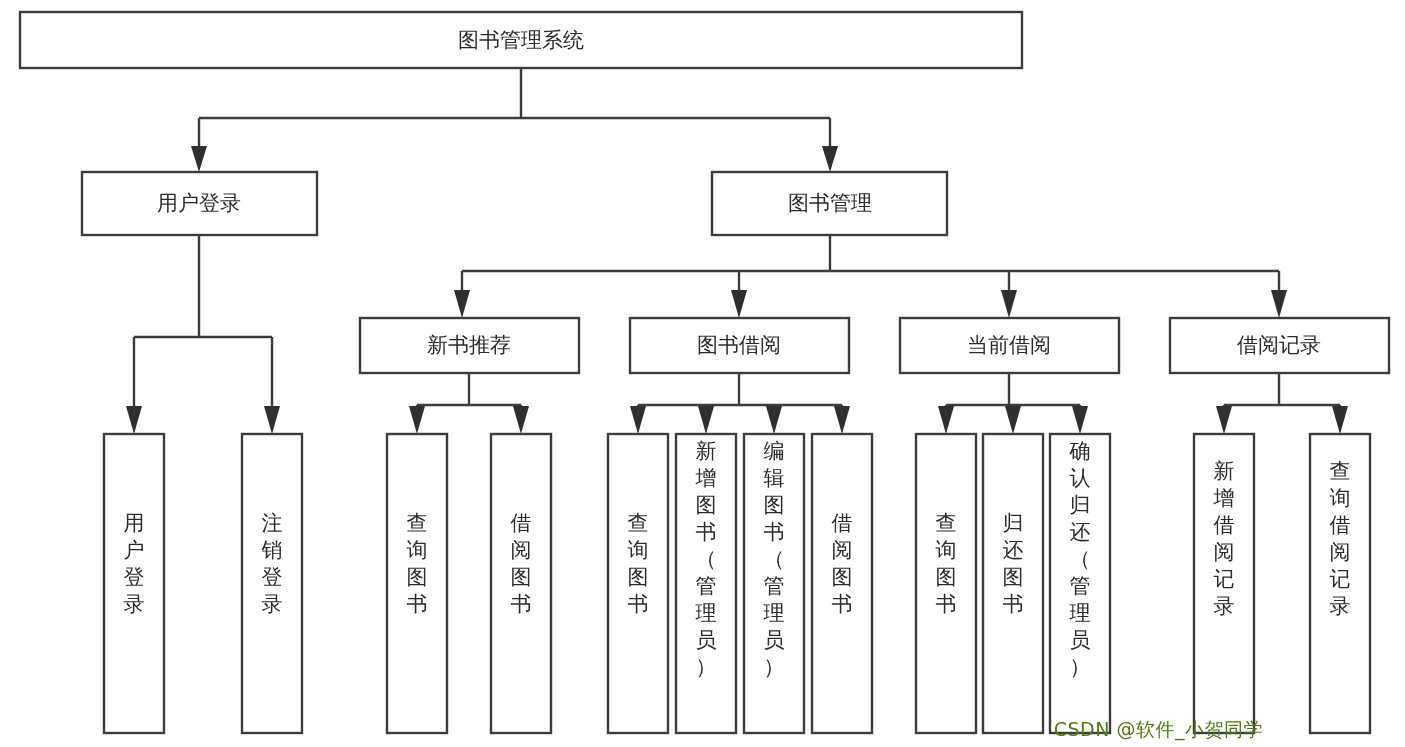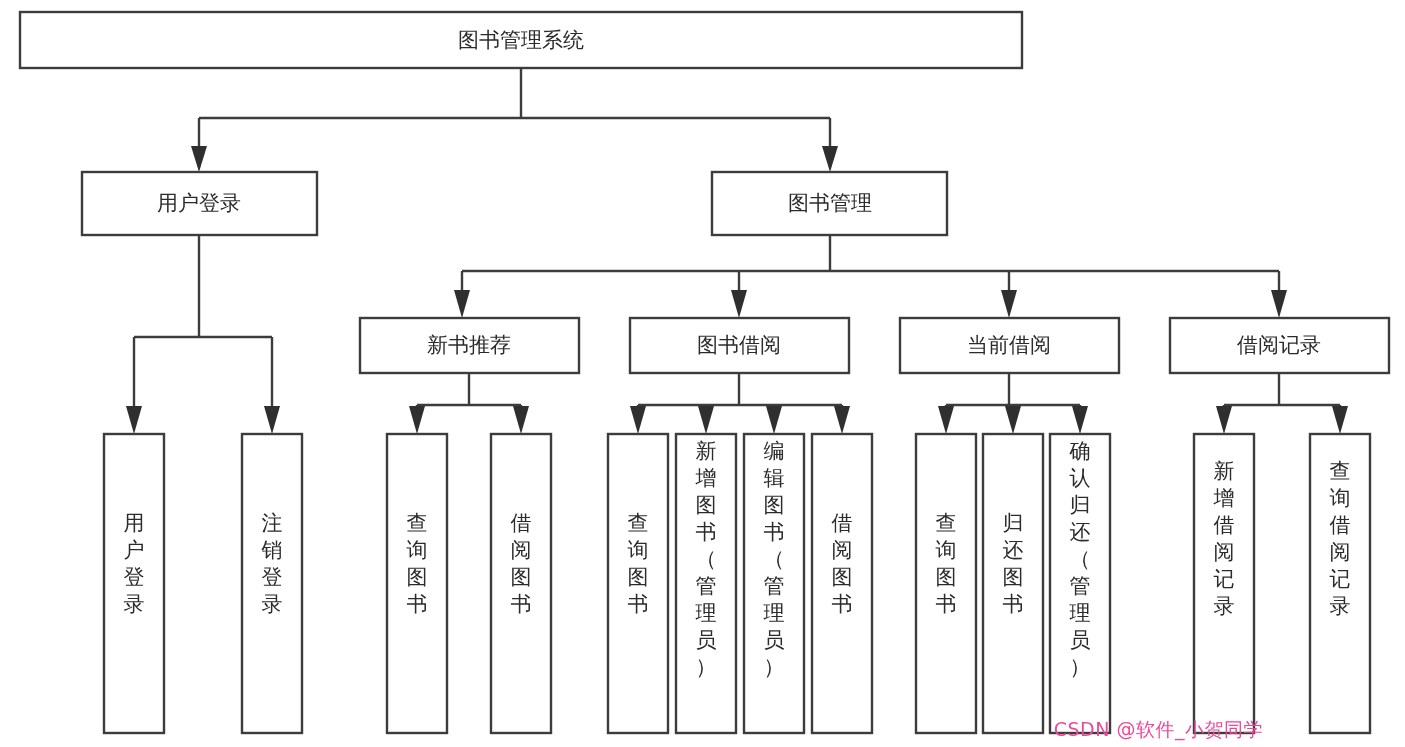--- a/index.html
+++ b/index.html
@@ -54,21 +54,21 @@
   .arrow-head {
     fill: #2f2f2f;
     stroke: none;
   }
   .watermark {
     position: absolute;
     right: 8px;
     bottom: 4px;
     font-family: "DejaVu Sans", "Liberation Sans", sans-serif;
     font-size: 19px;
-    color: #ec4899;
+    color: #4d7c0f;
     white-space: nowrap;
     letter-spacing: 0.5px;
     pointer-events: none;
     margin-left: 44px;
   }
 </style>
 </head>
 <body>
 
 <div id="diagram-root">

